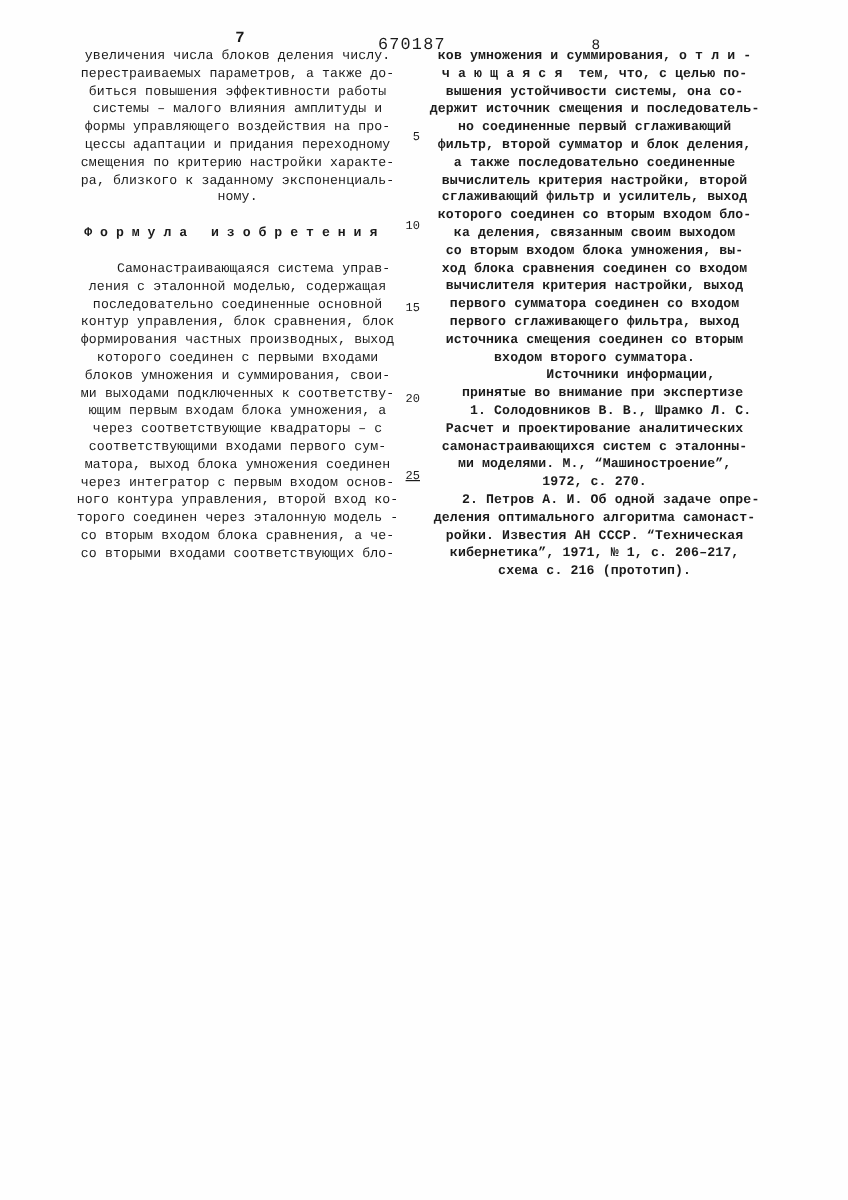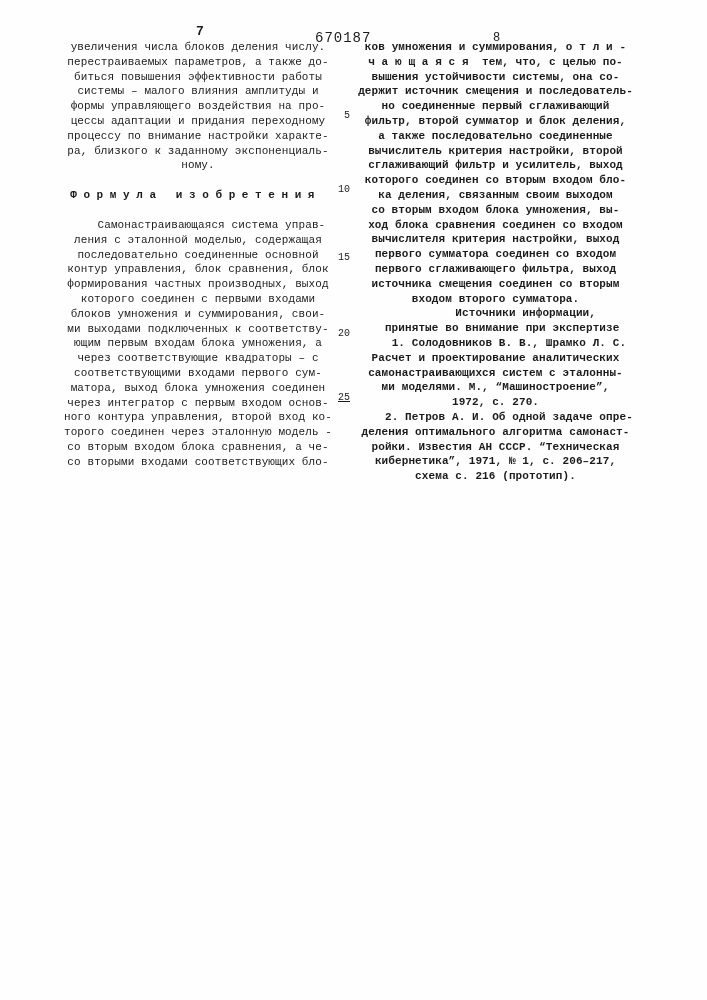--- a/index.html
+++ b/index.html
@@ -99,21 +99,21 @@
   </div>
 
   <div class="col col-left">
     <div>
         <div class="line">увеличения числа блоков деления числу.</div>
         <div class="line">перестраиваемых параметров, а также до-</div>
         <div class="line">биться повышения эффективности работы</div>
         <div class="line">системы – малого влияния амплитуды и</div>
         <div class="line">формы управляющего воздействия на про-</div>
         <div class="line">цессы адаптации и придания переходному</div>
-        <div class="line">процессу по внимание настройки характе-</div>
+        <div class="line">смещения по критерию настройки характе-</div>
         <div class="line">ра, близкого к заданному экспоненциаль-</div>
         <div class="line">ному.</div>
       </div>
     <div class="claims-heading">  Ф о р м у л а   и з о б р е т е н и я</div>
     <div>
         <div class="line">    Самонастраивающаяся система управ-</div>
         <div class="line">ления с эталонной моделью, содержащая</div>
         <div class="line">последовательно соединенные основной</div>
         <div class="line">контур управления, блок сравнения, блок</div>
         <div class="line">формирования частных производных, выход</div>

